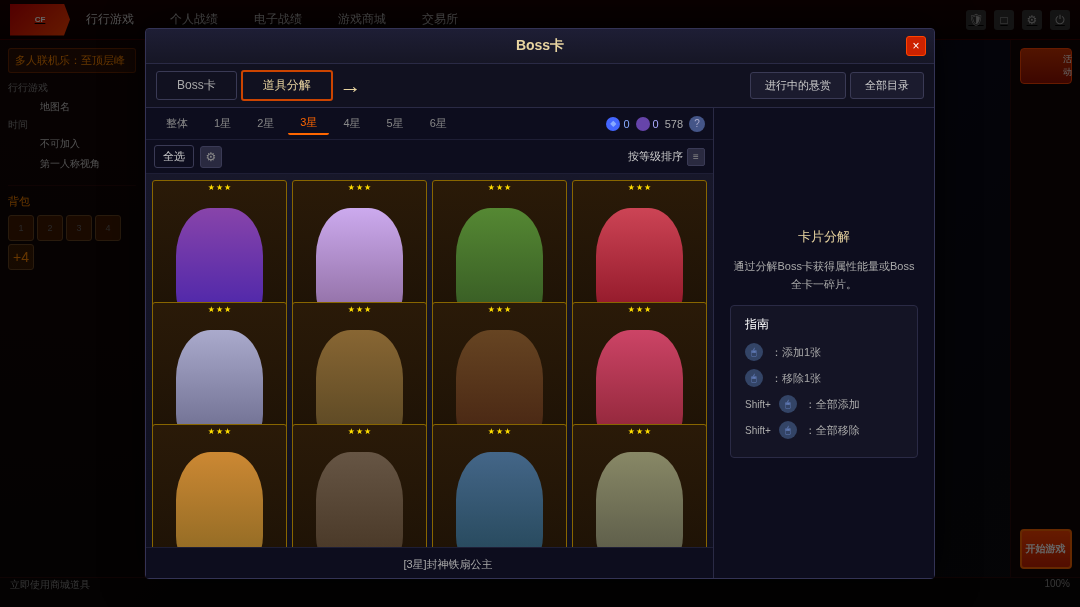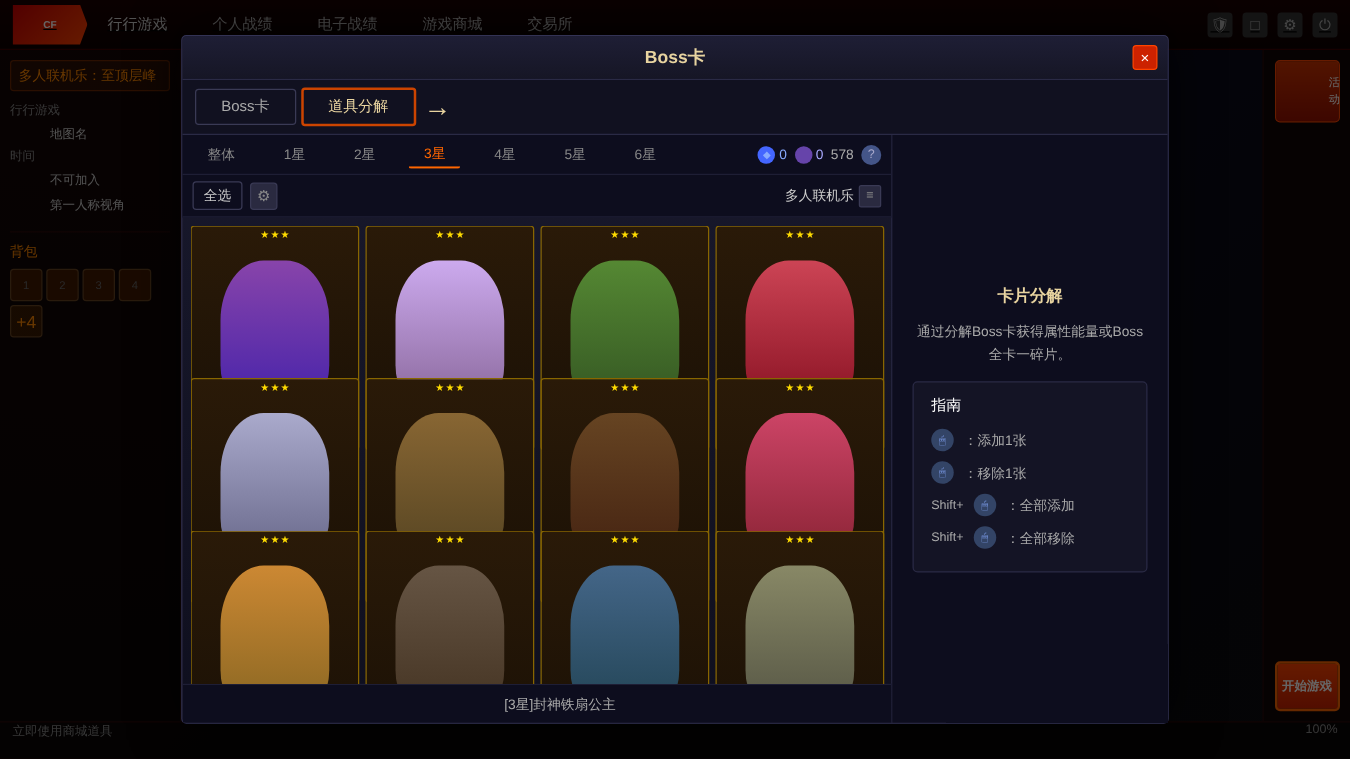--- a/index.html
+++ b/index.html
@@ -174,21 +174,21 @@
       border-left: 1px solid #2a0a0a;
       z-index: 5;
       display: flex;
       flex-direction: column;
       align-items: center;
       padding: 8px 4px;
       gap: 6px;
     }
     .right-btn {
       width: 52px;
-      height: 50px;
+      height: 36px;
       background: linear-gradient(180deg, #cc3300, #991100);
       border: 1px solid #ff4400;
       border-radius: 4px;
       display: flex;
       align-items: center;
       justify-content: center;
       color: #fff;
       font-size: 9px;
       text-align: center;
       cursor: pointer;
@@ -350,21 +350,21 @@
       flex-direction: column;
       border-right: 1px solid #2a2a45;
     }
 
     .star-filter {
       display: flex;
       align-items: center;
       padding: 4px 8px;
       background: #0d0d1e;
       border-bottom: 1px solid #1e1e35;
-      gap: 15px;
+      gap: 2px;
     }
     .star-filter-item {
       padding: 3px 12px;
       color: #888;
       font-size: 11px;
       cursor: pointer;
       border-radius: 2px;
     }
     .star-filter-item.active-star {
       color: #ff6600;
@@ -582,21 +582,21 @@
       display: flex;
       flex-direction: column;
       align-items: center;
       justify-content: center;
       gap: 12px;
     }
 
     .decompose-title {
       color: #e8d4a0;
       font-size: 13px;
-      font-weight: bold;
+      font-weight: normal;
       text-align: center;
     }
     .decompose-desc {
       color: #aaa;
       font-size: 11px;
       text-align: center;
       line-height: 1.6;
     }
 
     .guide-section {
@@ -717,20 +717,24 @@
 
     <div class="modal-header">
       <span class="modal-title">Boss卡</span>
       <div class="modal-close">×</div>
     </div>
 
     <div class="modal-tabs">
       <button class="tab-btn">Boss卡</button>
       <button class="tab-btn active">道具分解</button>
       <span class="tab-arrow">←</span>
+      <div class="tab-right-buttons">
+        <button class="tab-right-btn">进行中的悬赏</button>
+        <button class="tab-right-btn">全部目录</button>
+      </div>
     </div>
 
     <div class="modal-body">
 
       <div class="card-panel">
 
         <div class="star-filter">
           <span class="star-filter-item">整体</span>
           <span class="star-filter-item">1星</span>
           <span class="star-filter-item">2星</span>
@@ -749,21 +753,21 @@
             </div>
             <span style="color:#aaa;font-size:11px;">578</span>
             <div class="help-icon">?</div>
           </div>
         </div>
 
         <div class="card-toolbar">
           <span class="select-all-btn">全选</span>
           <div class="gear-btn">⚙</div>
           <div class="sort-select">
-            <span class="sort-text">多人联机乐</span>
+            <span class="sort-text">按等级排序</span>
             <div class="sort-icon">≡</div>
           </div>
         </div>
 
         <div class="cards-grid">
 
           <div class="card-item card-frame-gold">
             <div class="card-stars">
               <span class="star gold">★</span>
               <span class="star gold">★</span>

